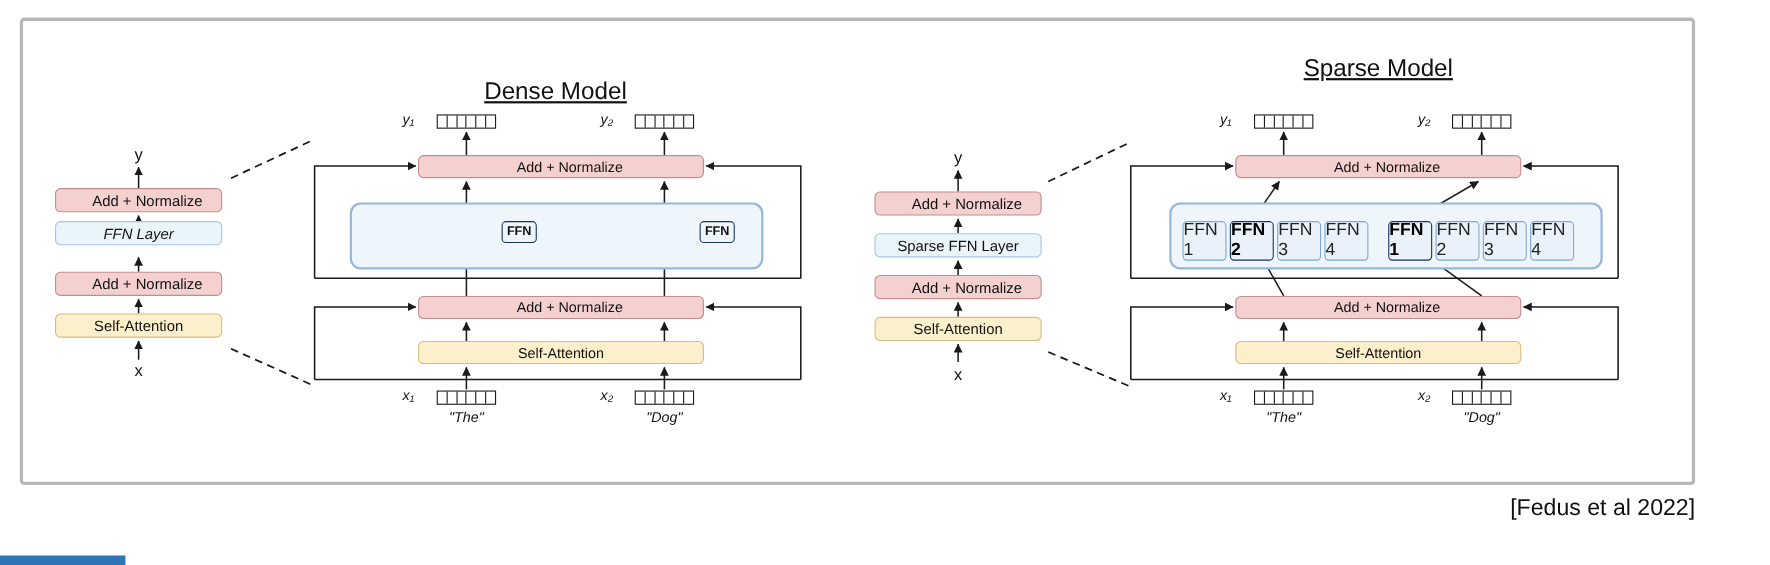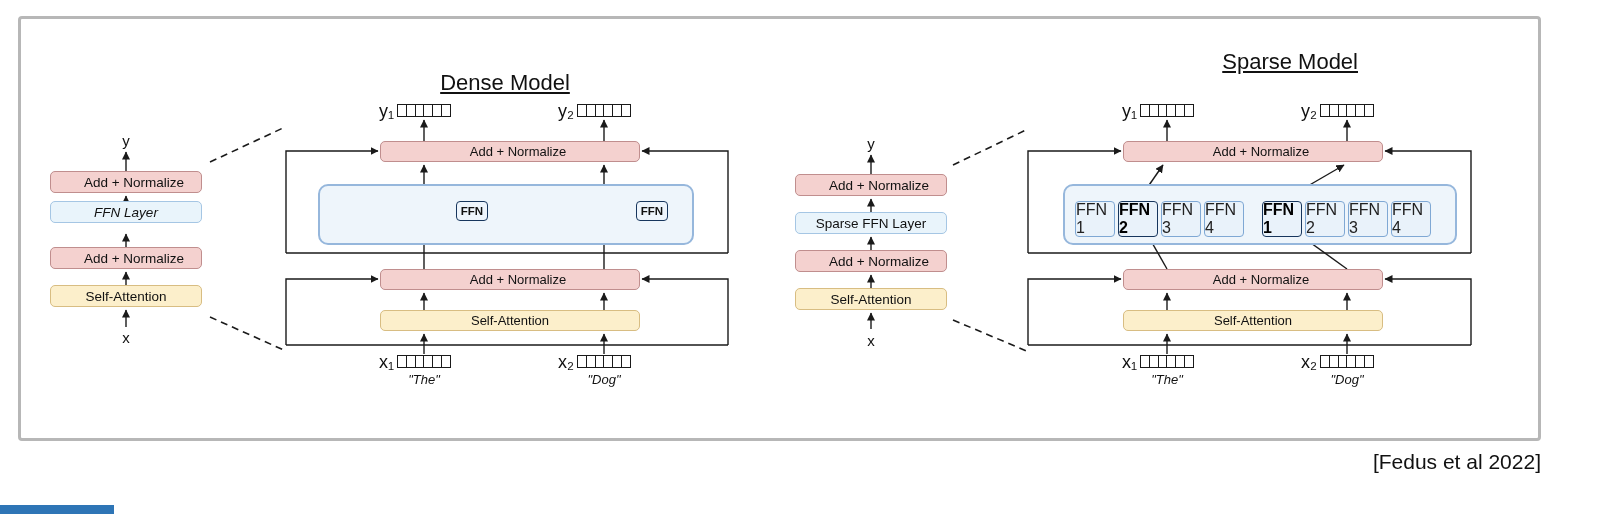--- a/index.html
+++ b/index.html
@@ -16,21 +16,21 @@
   .pink   { background:#f4d1cf; border:1px solid #c08e8e;padding-left:16px; }
   .yellow { background:#fcefcb; border:1px solid #d8bd82; }
   .blue   { background:#e9f4fb; border:1px solid #a5c6e4; }
   .panel  { position:absolute; background:#eef5fb; border:2px solid #96b7dc; border-radius:10px; }
   .ffnbox { background:#eef5fc; border:1.5px solid #17365d; border-radius:4px;
             font-weight:bold; font-size:11.5px; width:32px; height:20px;margin-left:48px; }
   .expert { background:#e9f2fa; border:1px solid #7fa8d4; border-radius:4px;
             font-size:16px; width:40px; height:36px; color:#222; }
   .expert.sel { border:1.5px solid #17365d; font-weight:bold; color:#000; }
   .lbl  { position:absolute; font-size:15px; }
-  .tlbl { position:absolute; font-size:18px; width:28px; text-align:right; }
+  .tlbl { position:absolute; font-size:13px; width:28px; text-align:left;font-style:italic; }
   .cells { position:absolute; display:flex; width:54px; height:13px;
            border:1px solid #1a1a1a; background:#fff; box-sizing:border-box; }
   .cells span { flex:1; border-right:1px solid #1a1a1a; }
   .cells span:last-child { border-right:none; }
   .word { position:absolute; font-style:italic; font-size:13px; width:72px; text-align:center; }
   .cite { position:absolute; left:1240px; top:450px; width:301px; text-align:right; font-size:21px; }
   .accentbar { position:absolute; left:0; top:505px; width:114px; height:9px; background:#2e75b6; }
 </style>
 </head>
 <body>
@@ -154,21 +154,21 @@
   <div class="cells" style="left:577px; top:355px;">
       <span></span>
       <span></span>
       <span></span>
       <span></span>
       <span></span>
       <span></span>
     </div>
   <div class="word" style="left:568px; top:372px;">"Dog"</div>
 
-  <div class="title" style="left:1148px; top:49px;text-align:right;">Sparse Model</div>
+  <div class="title" style="left:1148px; top:49px;">Sparse Model</div>
 
   <div class="lbl" style="left:861px; top:135px; width:20px; text-align:center;">y</div>
   <div class="box stackbox pink" style="left:795px; top:174px;">Add + Normalize</div>
   <div class="box stackbox blue" style="left:795px; top:212px;">Sparse FFN Layer</div>
   <div class="box stackbox pink" style="left:795px; top:250px;">Add + Normalize</div>
   <div class="box stackbox yellow" style="left:795px; top:288px;">Self-Attention</div>
   <div class="lbl" style="left:861px; top:332px; width:20px; text-align:center;">x</div>
 
   <div class="tlbl" style="left:1109px; top:101px;">y₁</div>
   <div class="cells" style="left:1140px; top:104px;">

